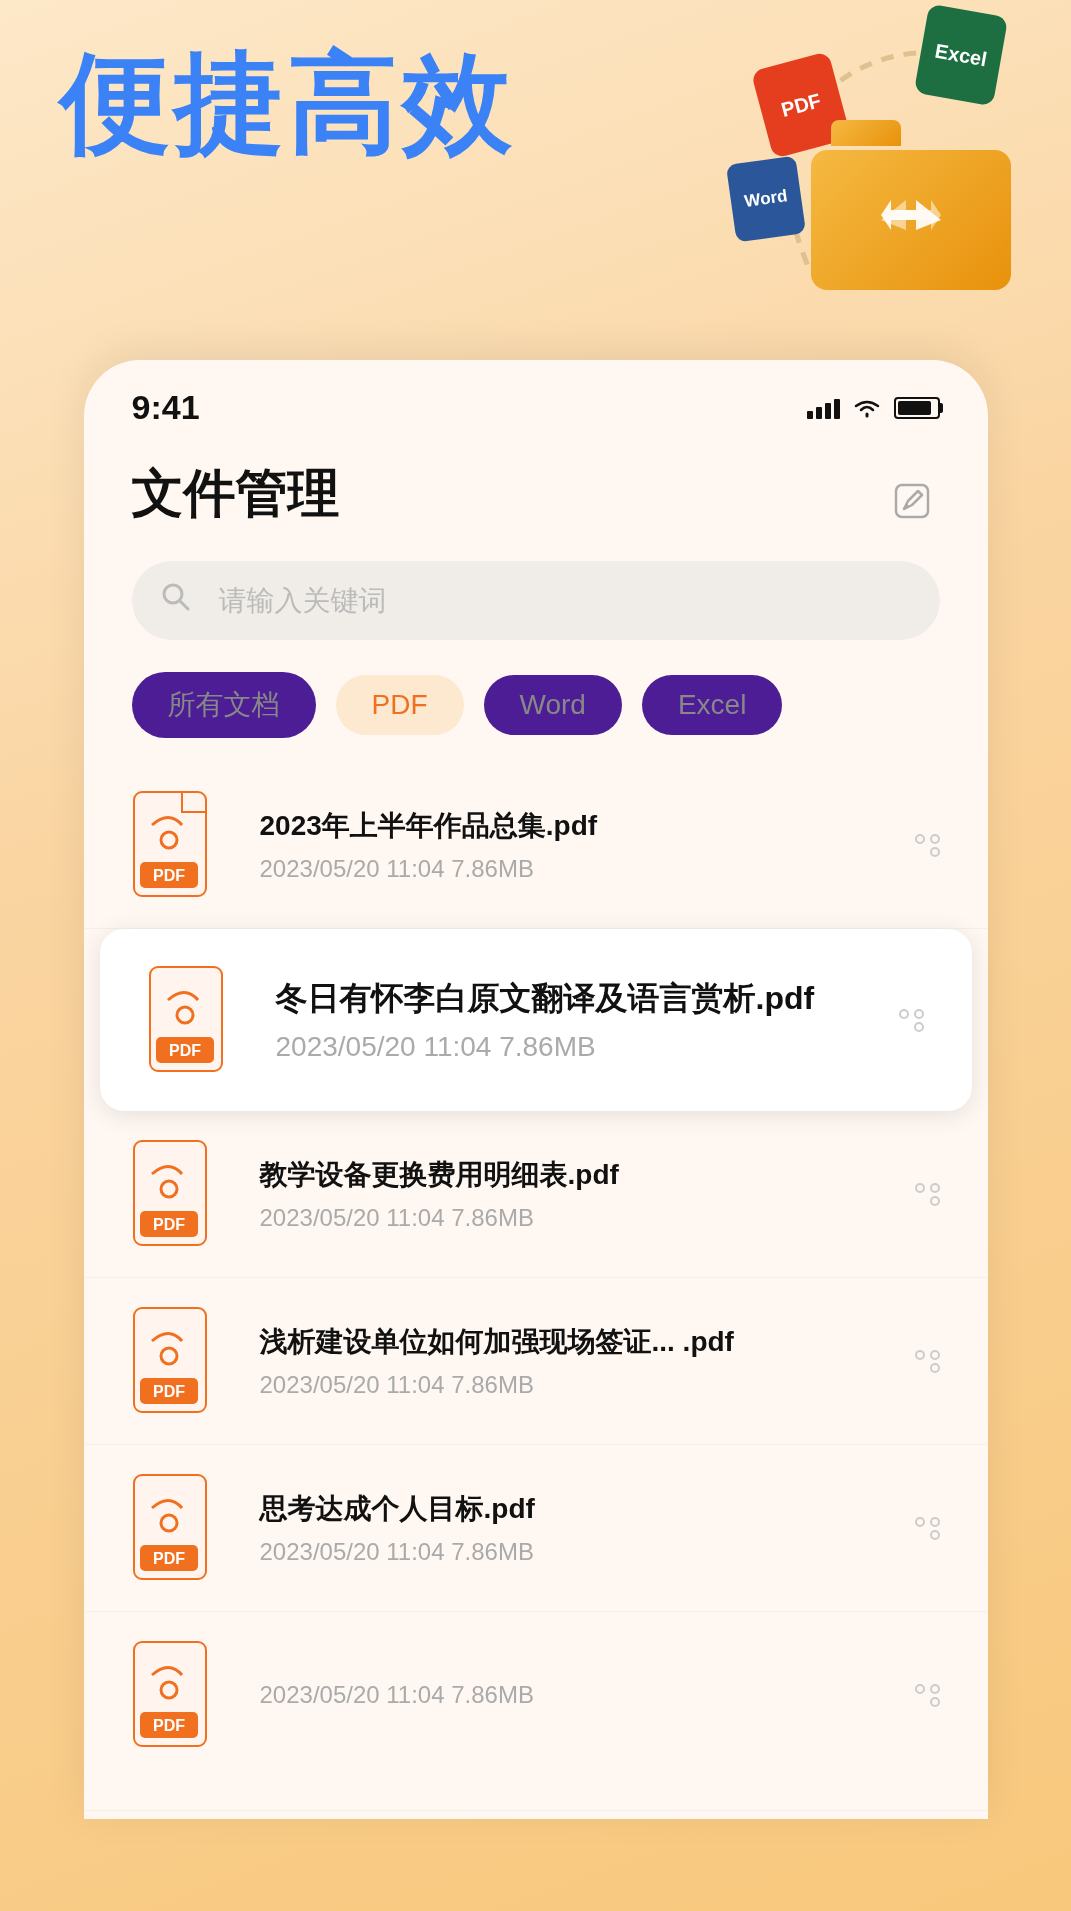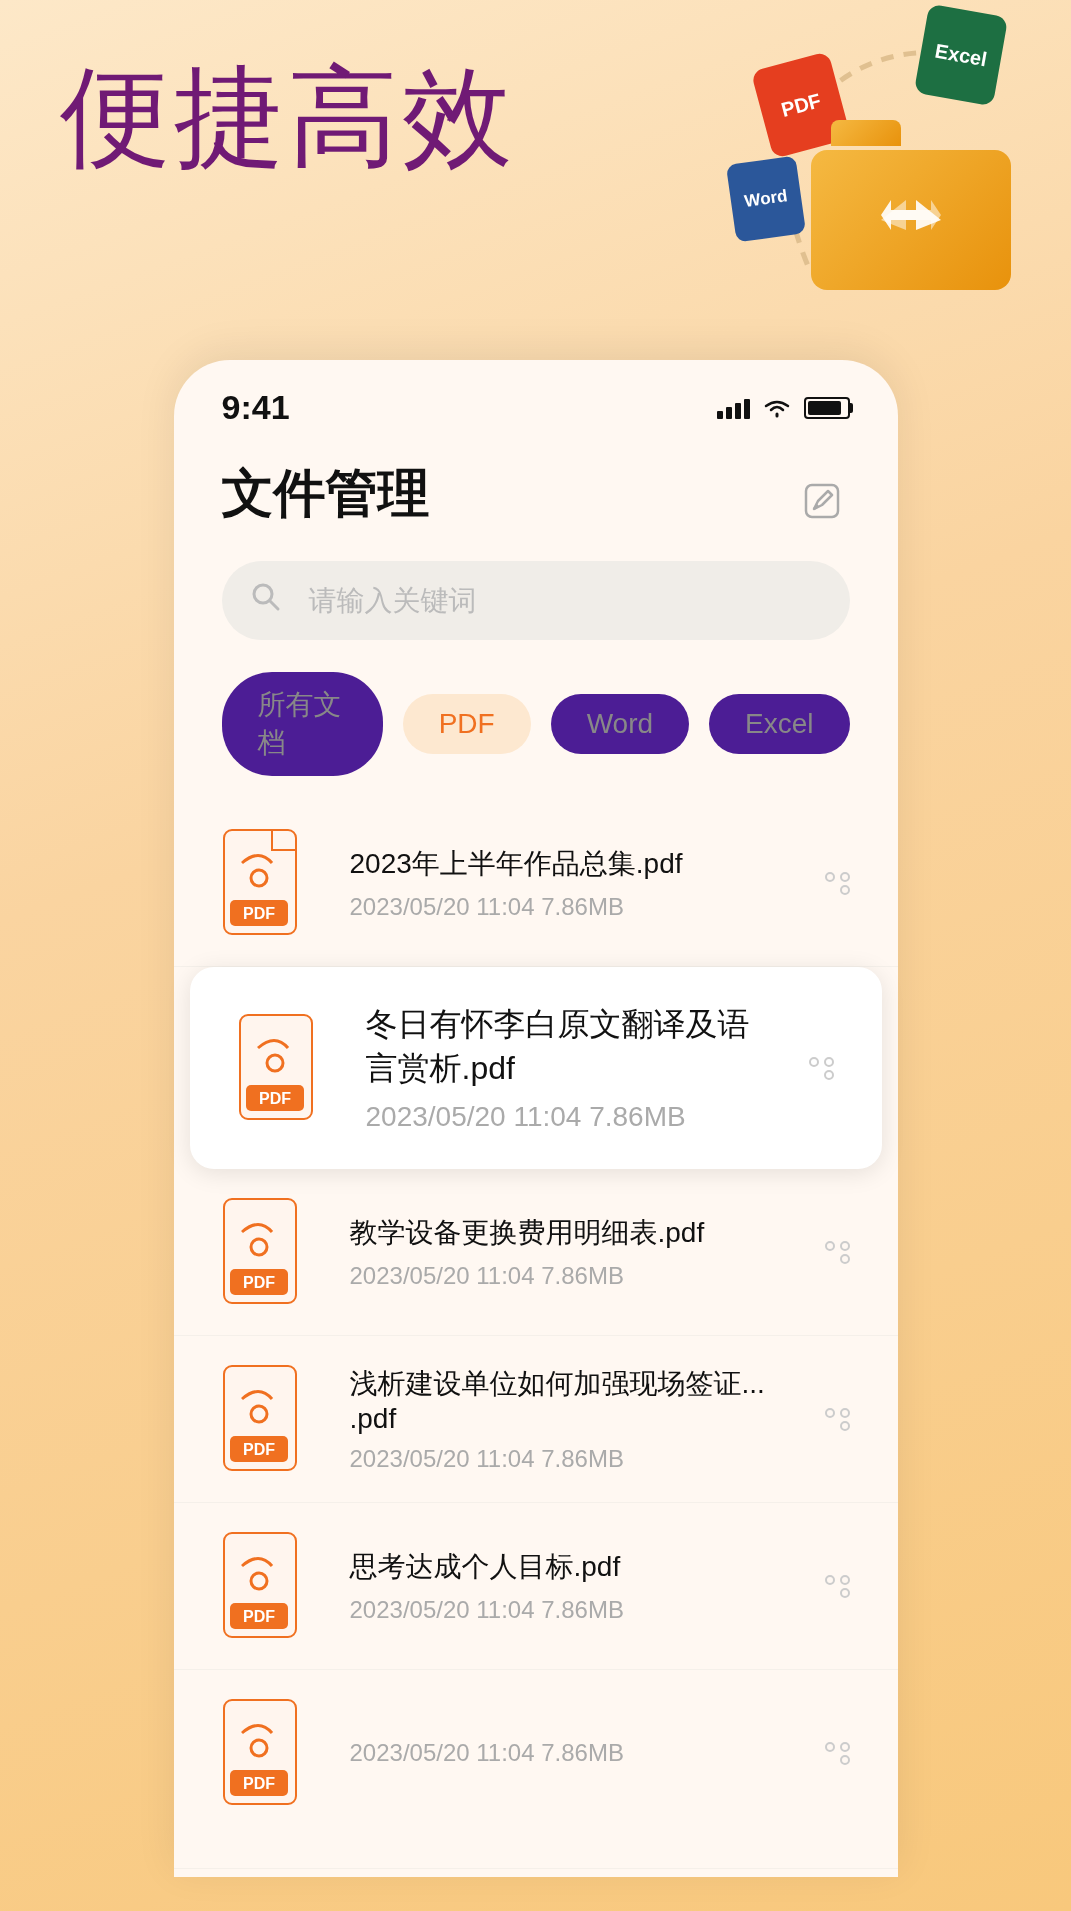--- a/index.html
+++ b/index.html
@@ -14,25 +14,25 @@
 
     
     .hero {
       position: absolute;
       top: 0; left: 0; right: 0;
       height: 420px;
     }
 
     .hero-title {
       position: absolute;
-      top: 62px;
+      top: 48px;
       left: 60px;
       font-size: 110px;
-      font-weight: 400;
-      color: #701a75;
+      font-weight: 700;
+      color: #3b82f6;
       letter-spacing: 4px;
       line-height: 1;
     }
 
     .hero-subtitle {
       position: absolute;
       top: 210px;
       left: 60px;
       font-size: 52px;
       font-weight: 700;
@@ -102,21 +102,21 @@
       width: 220px;
       height: 220px;
     }
 
     
     .phone-mockup {
       position: absolute;
       top: 360px;
       left: 50%;
       transform: translateX(-50%);
-      width: 724px;
+      width: 904px;
       background: #fff8f2;
       border-radius: 56px 56px 0 0;
       padding: 0 0 0 0;
       box-shadow: 0 -8px 40px rgba(0,0,0,0.08);
     }
 
     
     .status-bar {
       display: flex;
       justify-content: space-between;
@@ -288,21 +288,21 @@
       position: relative;
       flex-shrink: 0;
     }
 
     .file-info {
       flex: 1;
     }
 
     .file-name {
       font-size: 28px;
-      font-weight: 400;
+      font-weight: 700;
       color: #111;
       margin-bottom: 10px;
     }
 
     .file-name.large {
       font-size: 32px;
     }
 
     .file-meta {
       font-size: 24px;

